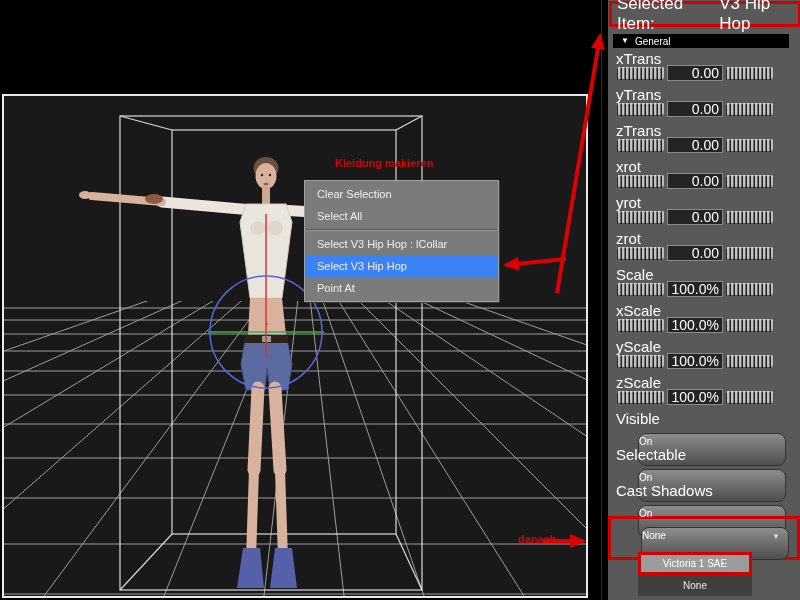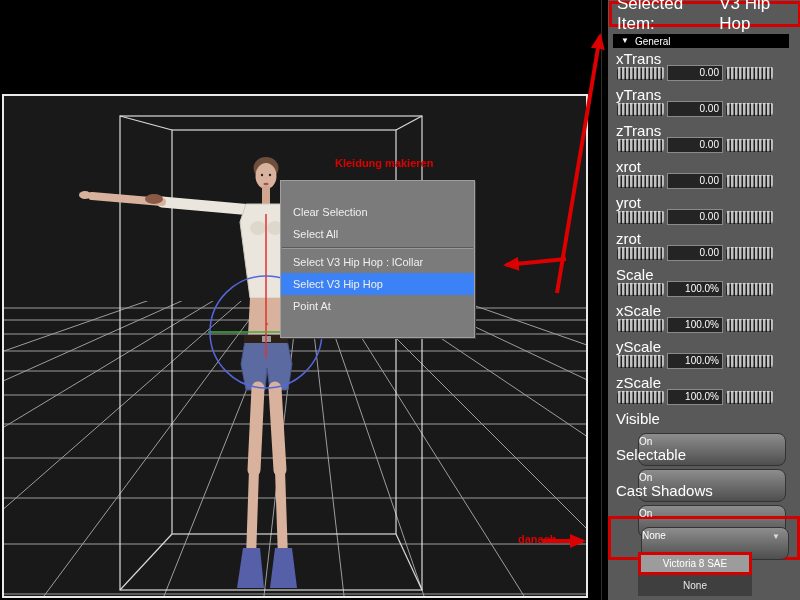--- a/index.html
+++ b/index.html
@@ -5,23 +5,23 @@
   html,body{margin:0;padding:0;background:#000;}
   .stage{position:relative;width:800px;height:600px;background:#000;overflow:hidden;
          font-family:"Liberation Sans",sans-serif;}
 
   
   .viewport{position:absolute;left:2px;top:94px;width:582px;height:500px;
             border:2px solid #e9e9e9;background:#191919;}
   .viewport svg{display:block;}
 
   
-  .context-menu{position:absolute;left:280px;top:180px;width:193px;z-index:10;
+  .context-menu{position:absolute;left:304px;top:180px;width:193px;z-index:10;
                 background:#7b7b7b;border:1px solid #9f9f9f;
-                box-shadow:1px 1px 0 #3a3a3a;padding:20px 0;}
+                box-shadow:1px 1px 0 #3a3a3a;padding:2px 0;}
   .menu-item{height:20px;line-height:20px;padding:1px 12px;font-size:11px;color:#efefef;cursor:default;}
   .menu-item.hl{background:#3b82f6;}
   .menu-sep{height:1px;background:#5a5a5a;border-bottom:1px solid #989898;margin:2px 1px;}
 
   
   .ann{position:absolute;color:#dd0000;font-weight:bold;font-size:11px;z-index:15;white-space:nowrap;}
   .ann1{left:335px;top:157px;}
   .ann2{left:318px;top:302px;}
   .ann3{left:518px;top:533px;}
   .arrows{position:absolute;left:0;top:0;z-index:20;pointer-events:none;}
@@ -39,21 +39,21 @@
   .tri{font-size:8px;line-height:1;}
 
   .panel-body{position:absolute;left:0;top:50px;width:192px;}
   .param{height:36px;}
   .param-label{color:#fff;font-size:15px;height:15px;padding-left:8px;}
   .dial-row{display:flex;align-items:center;gap:3px;padding-left:9px;}
   .dial{width:47px;height:13px;border-radius:2px;
         background:repeating-linear-gradient(90deg,#202020 0 1px,#c2c2c2 1px 3px,#6e6e6e 3px 4px);
         box-shadow:inset 0 1px 1px rgba(255,255,255,.45),inset 0 -1px 1px rgba(0,0,0,.6);}
   .val{width:48px;height:14px;background:#242424;border:1px solid #8a8a8a;color:#fff;
-       font-size:10px;text-align:right;padding:0 3px;line-height:14px;}
+       font-size:14px;text-align:right;padding:0 3px;line-height:14px;}
 
   .toggle{height:36px;}
   .pill{width:148px;height:33px;margin-left:30px;margin-top:8px;border-radius:8px;
         background:linear-gradient(#8d8d8d,#4e4e4e);border:1px solid #333;color:#fff;
         font-size:10px;text-align:left;line-height:15px;box-sizing:border-box;}
 
   .fitto{border:3px solid #d40000;height:38px;margin-top:-2px;}
   .dropdown{position:relative;}
   .dropdown .arrow{position:absolute;right:8px;top:1px;font-size:8px;color:#ddd;}
 
@@ -305,18 +305,18 @@
       <div class="fitto">
         <div class="pill dropdown">
           <span>None</span>
           <span class="arrow">▼</span>
         </div>
       </div>
 
     </div>
 
     <div class="dropdown-list">
-      <div class="opt sel">Victoria 8 SAE</div>
+      <div class="opt sel">Victoria 1 SAE</div>
       <div class="opt plain">None</div>
     </div>
 
   </div>
 </div>
 
 </body></html>

